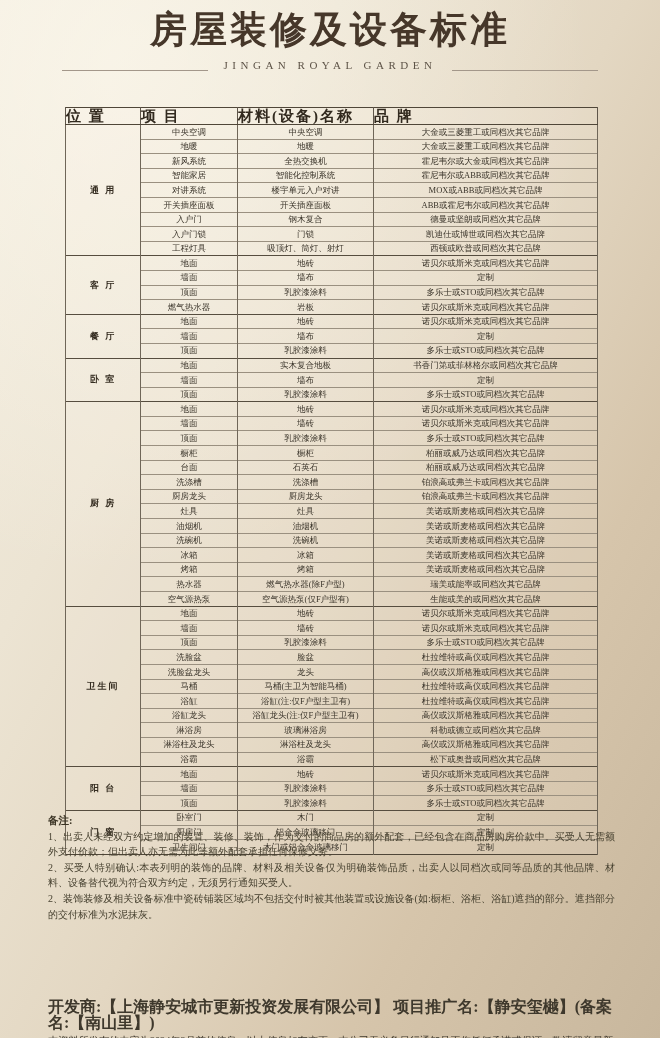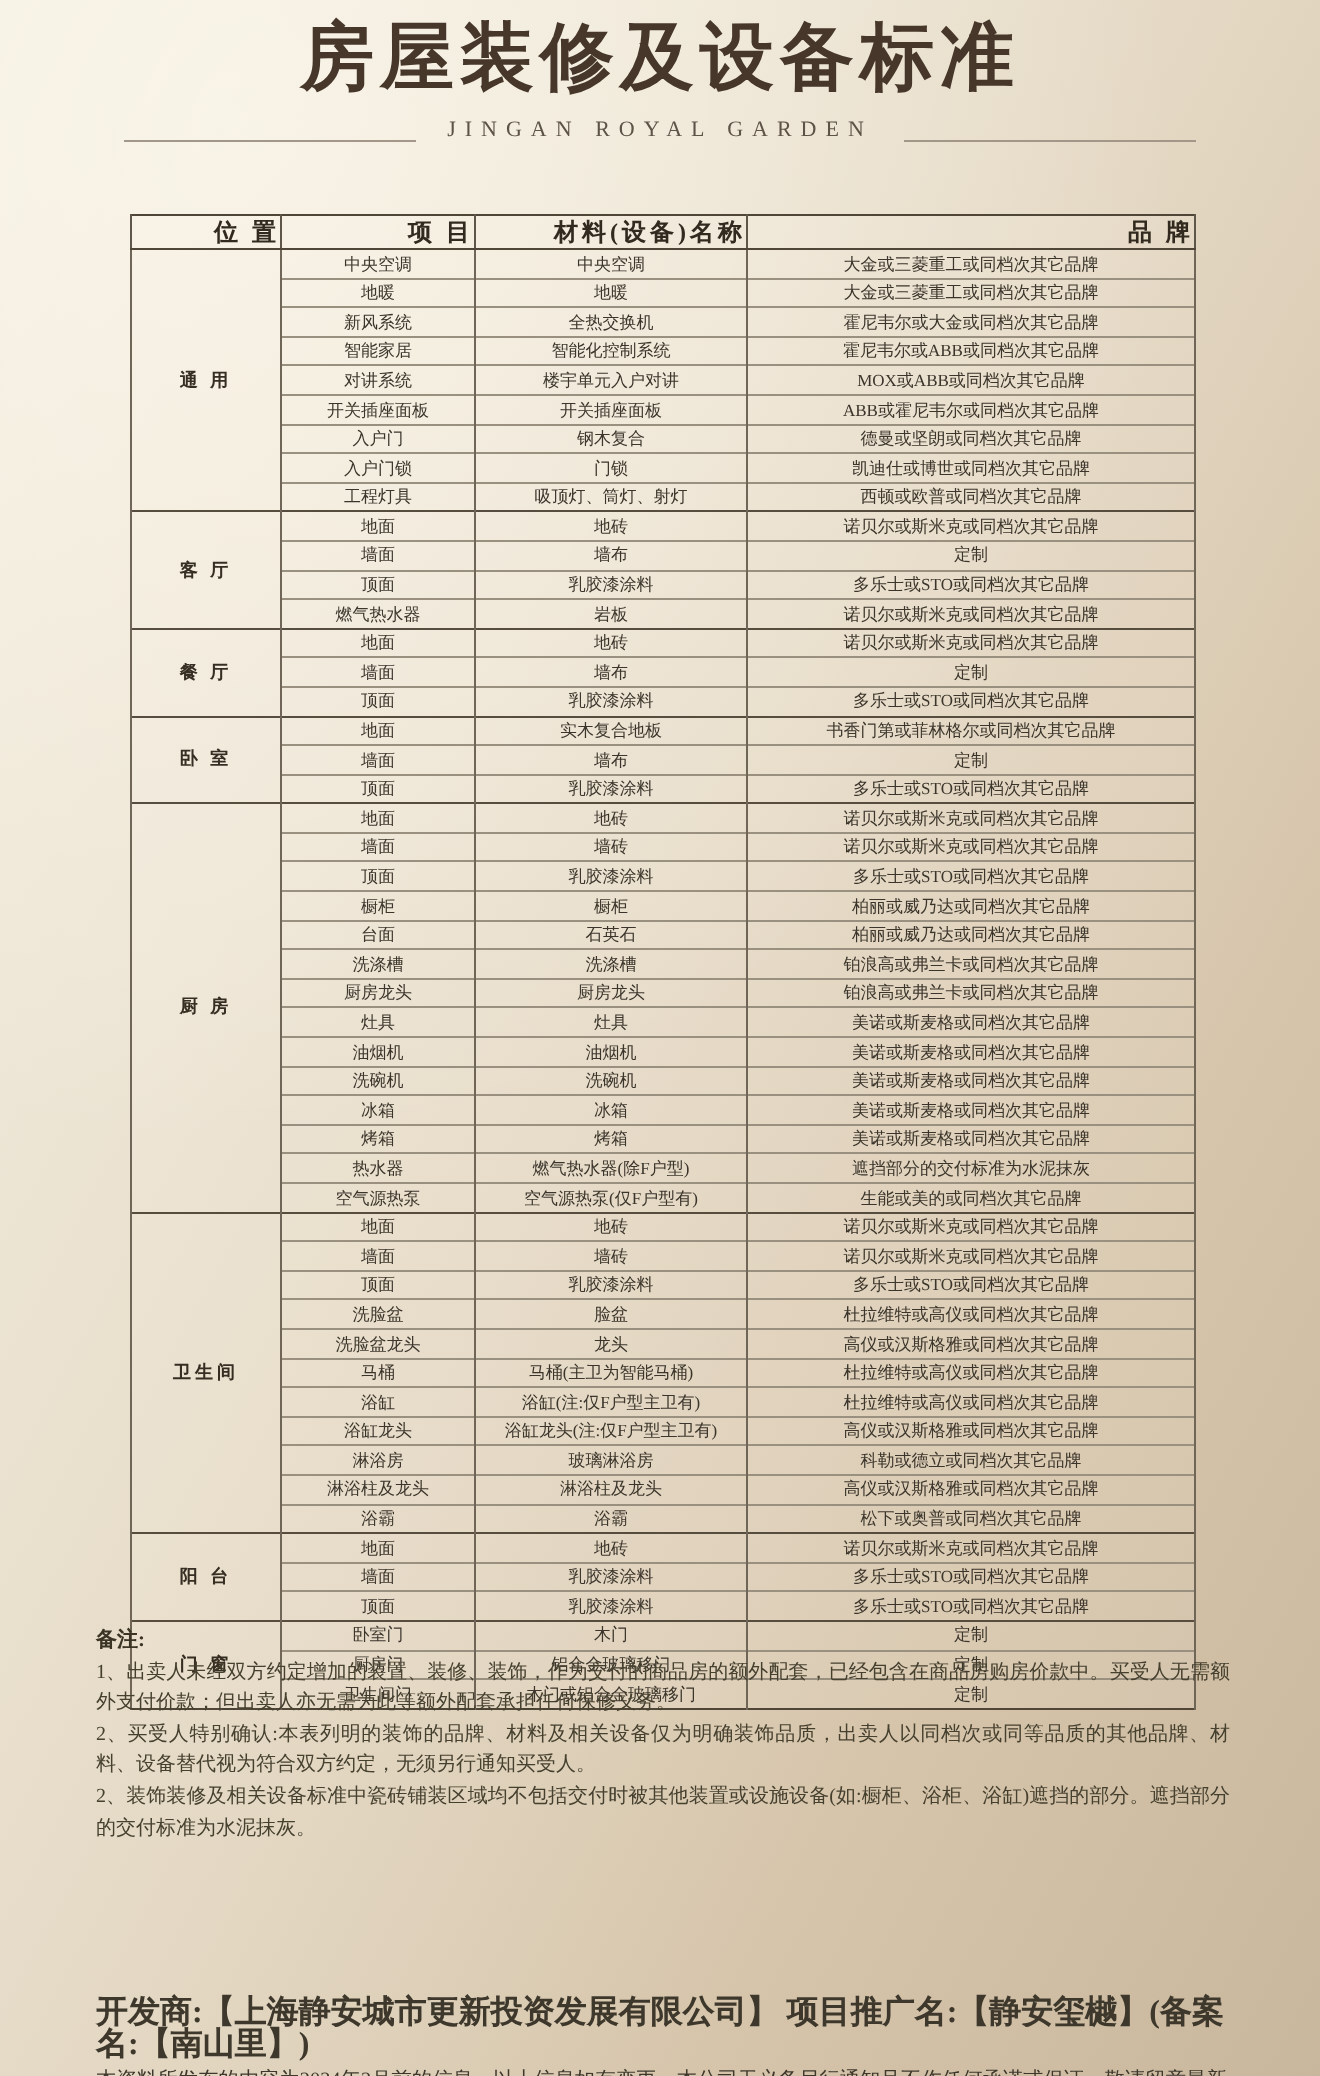--- a/index.html
+++ b/index.html
@@ -30,22 +30,22 @@
   
   table.std{
     position:absolute;top:107px;left:65px;width:532px;
     border-collapse:collapse;table-layout:fixed;
     font-size:8.5px;line-height:1;color:#3b352b;
     border:1.5px solid #4f4638;
     background:rgba(255,250,238,.12);
   }
   col.c0{width:75px;} col.c1{width:97px;} col.c2{width:136px;} col.c3{width:224px;}
   .std th{
-    height:16px;padding:0;font-size:12px;font-weight:bold;color:#322a1f;
-    letter-spacing:2px;text-align:right;vertical-align:middle;
+    height:16px;padding:0;font-size:15px;font-weight:bold;color:#322a1f;
+    letter-spacing:2px;text-align:left;vertical-align:middle;
     border-left:1px solid #5f564a;border-right:1px solid #5f564a;
     border-bottom:1.4px solid #4f4638;
   }
   .std td{
     height:13.6px;padding:0 2px;text-align:center;vertical-align:middle;
     border-left:1px solid #6f6658;border-right:1px solid #6f6658;
     border-top:1px solid #9a9080;
     white-space:nowrap;overflow:hidden;
   }
   .std tr.sec-start td{border-top:1.3px solid #564d3f;}
@@ -249,21 +249,21 @@
           <td>美诺或斯麦格或同档次其它品牌</td>
         </tr>
         <tr>
           <td>烤箱</td>
           <td>烤箱</td>
           <td>美诺或斯麦格或同档次其它品牌</td>
         </tr>
         <tr>
           <td>热水器</td>
           <td>燃气热水器(除F户型)</td>
-          <td>遮挡部分的交付标准为水泥抹灰</td>
+          <td>瑞美或能率或同档次其它品牌</td>
         </tr>
         <tr>
           <td>空气源热泵</td>
           <td>空气源热泵(仅F户型有)</td>
           <td>生能或美的或同档次其它品牌</td>
         </tr>
         <tr class="sec-start">
           <td class="loc" rowspan="11">卫生间</td>
           <td>地面</td>
           <td>地砖</td>

